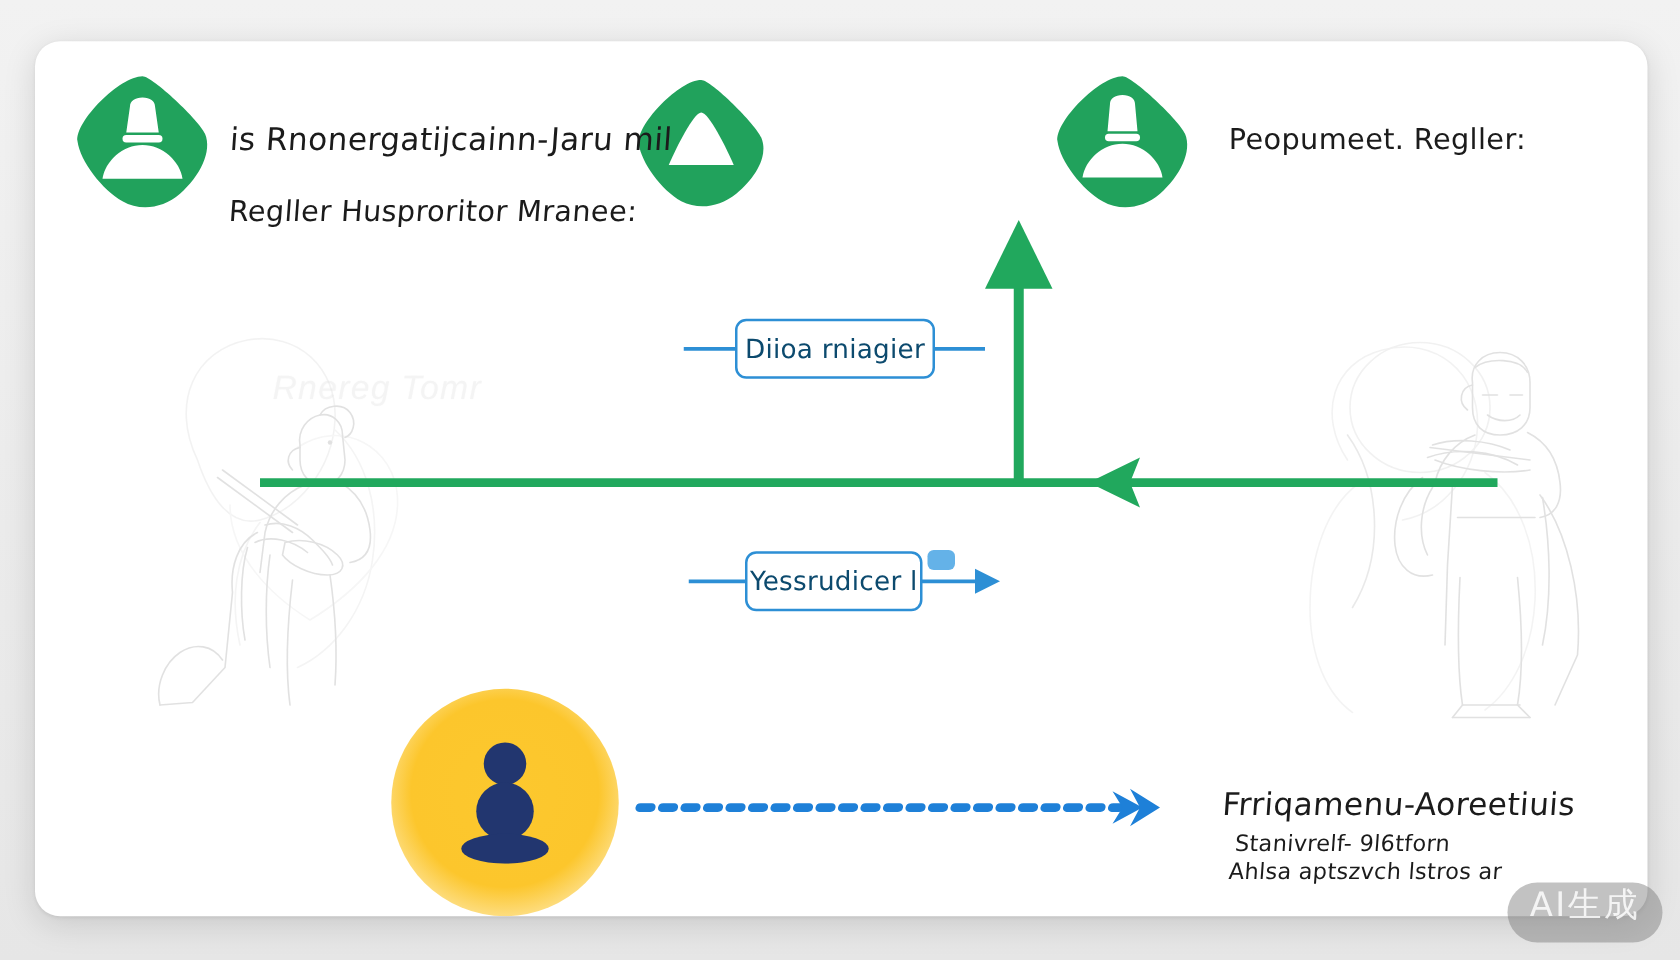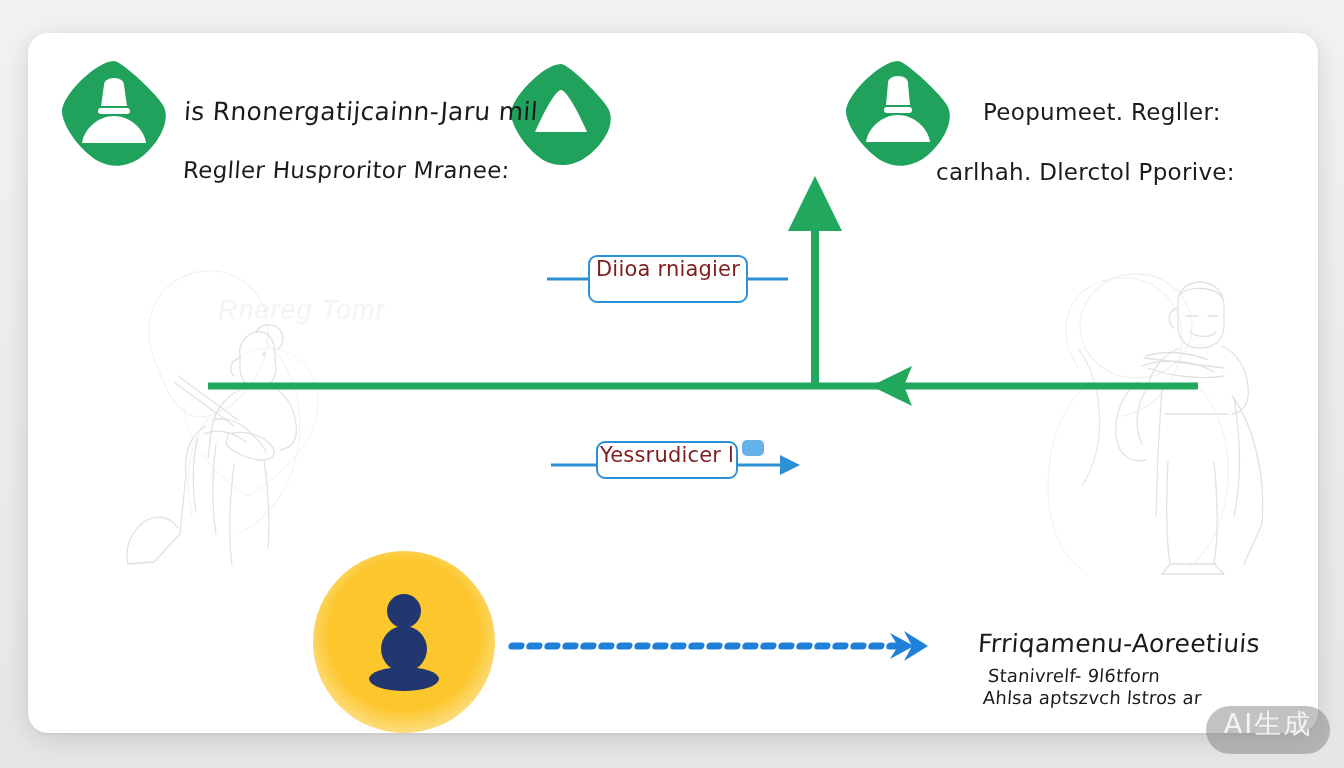--- a/index.html
+++ b/index.html
@@ -84,22 +84,23 @@
   }
 
   
   .bluebox {
     position: absolute;
     box-sizing: border-box;
     border: 2.5px solid #2d8fd5;
     border-radius: 9px;
     background: #ffffff;
     display: flex;
+    align-items: center;
     justify-content: center;
-    color: #7f1d1d;
+    color: #0c4a6e;
     font-family: "DejaVu Sans", sans-serif;
     font-size: 21px;
     letter-spacing: 0.2px;
     white-space: nowrap;
   }
 
   .blue-chip {
     position: absolute;
     width: 22px;
     height: 16px;
@@ -271,37 +272,36 @@
         </g>
       </svg>
     </div>
 
     <div class="scribble lg skew" style="left:156px; top:64px;">is Rnonergatijcainn-Jaru mil</div>
 
     <div class="scribble md skew" style="left:155px; top:124px;">Regller Husproritor Mranee:</div>
 
     <div class="scribble md" style="left:955px; top:66px;">Peopumeet. Regller:</div>
 
-    <div class="scribble md" style="left:908px; top:126px;">carlhah. Dlerctol Pporive:</div>
 
     <svg class="blue-layer" viewBox="0 0 1290 700">
       <line x1="519" y1="246" x2="562" y2="246" stroke="#2d8fd5" stroke-width="3"></line>
       <line x1="718" y1="246" x2="760" y2="246" stroke="#2d8fd5" stroke-width="3"></line>
     </svg>
     <div class="bluebox" style="left:560px; top:222px; width:160px; height:48px;">
       <span>Diioa rniagier</span>
     </div>
 
     <svg class="blue-layer" viewBox="0 0 1290 700">
       <line x1="523" y1="432" x2="570" y2="432" stroke="#2d8fd5" stroke-width="3"></line>
       <line x1="708" y1="432" x2="758" y2="432" stroke="#2d8fd5" stroke-width="3"></line>
       <path d="M752 422 L772 432 L752 442 Z" fill="#2d8fd5"></path>
     </svg>
     <div class="blue-chip" style="left:714px; top:407px;"></div>
-    <div class="bluebox" style="left:568px; top:408px; width:142px; height:38px;">
+    <div class="bluebox" style="left:568px; top:408px; width:142px; height:48px;">
       <span>Yessrudicer l</span>
     </div>
 
     <div id="avatar-bubble">
       <svg width="84" height="98" viewBox="0 0 84 98">
         <circle cx="42" cy="18" r="17" fill="#22366f"></circle>
         <circle cx="42" cy="56" r="23" fill="#22366f"></circle>
         <ellipse cx="42" cy="86" rx="35" ry="12" fill="#22366f"></ellipse>
       </svg>
     </div>

